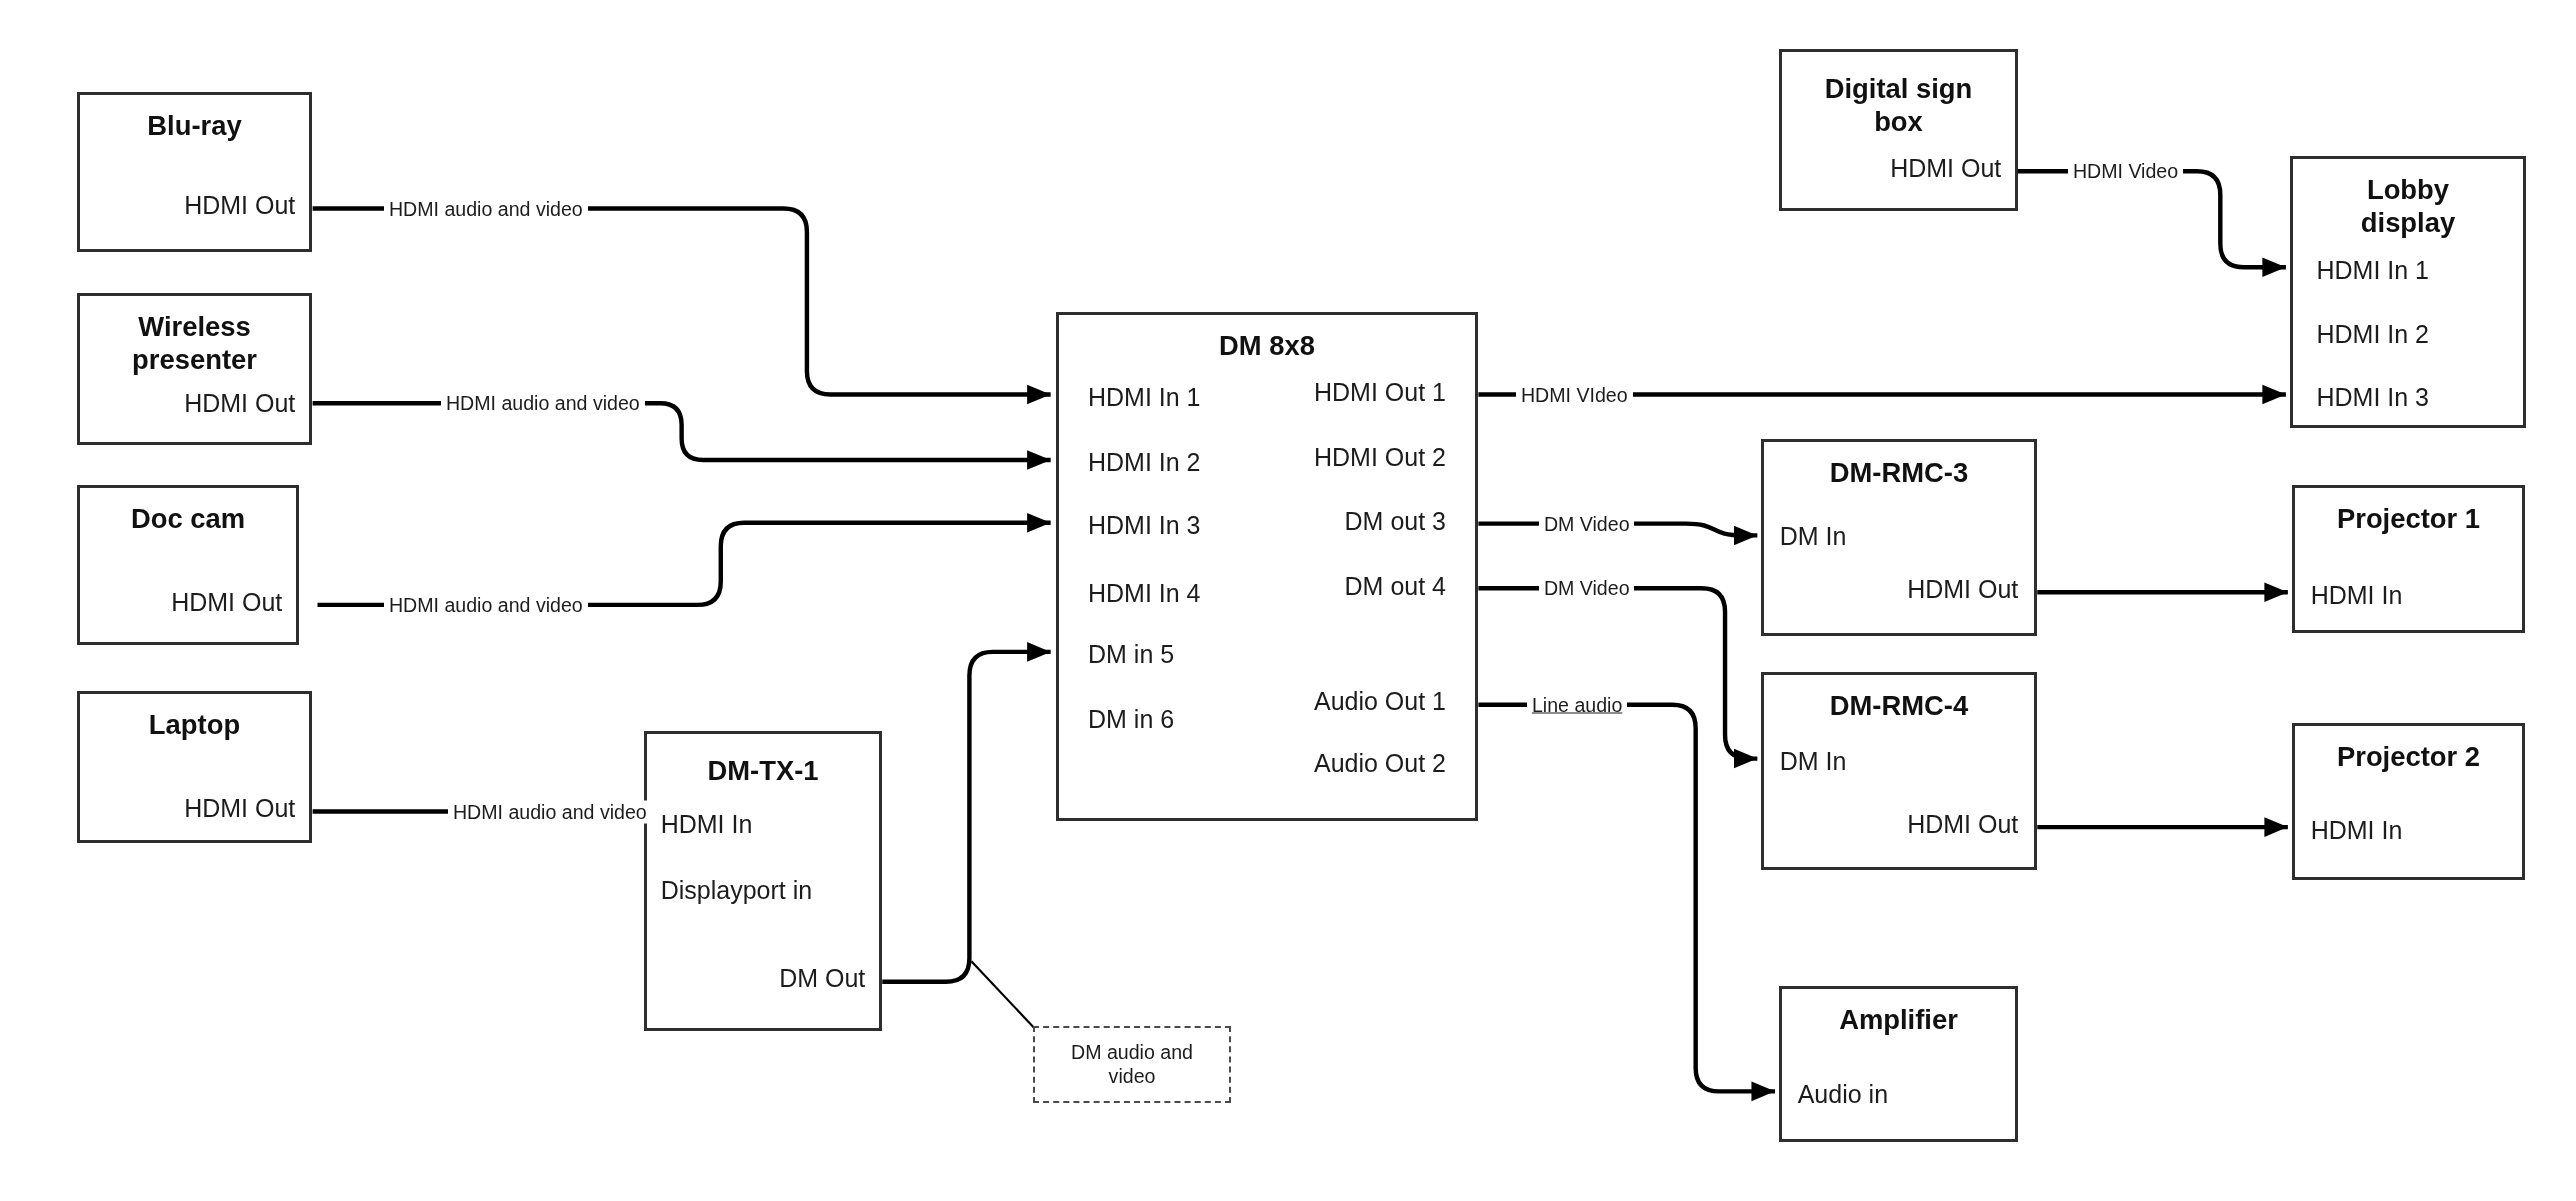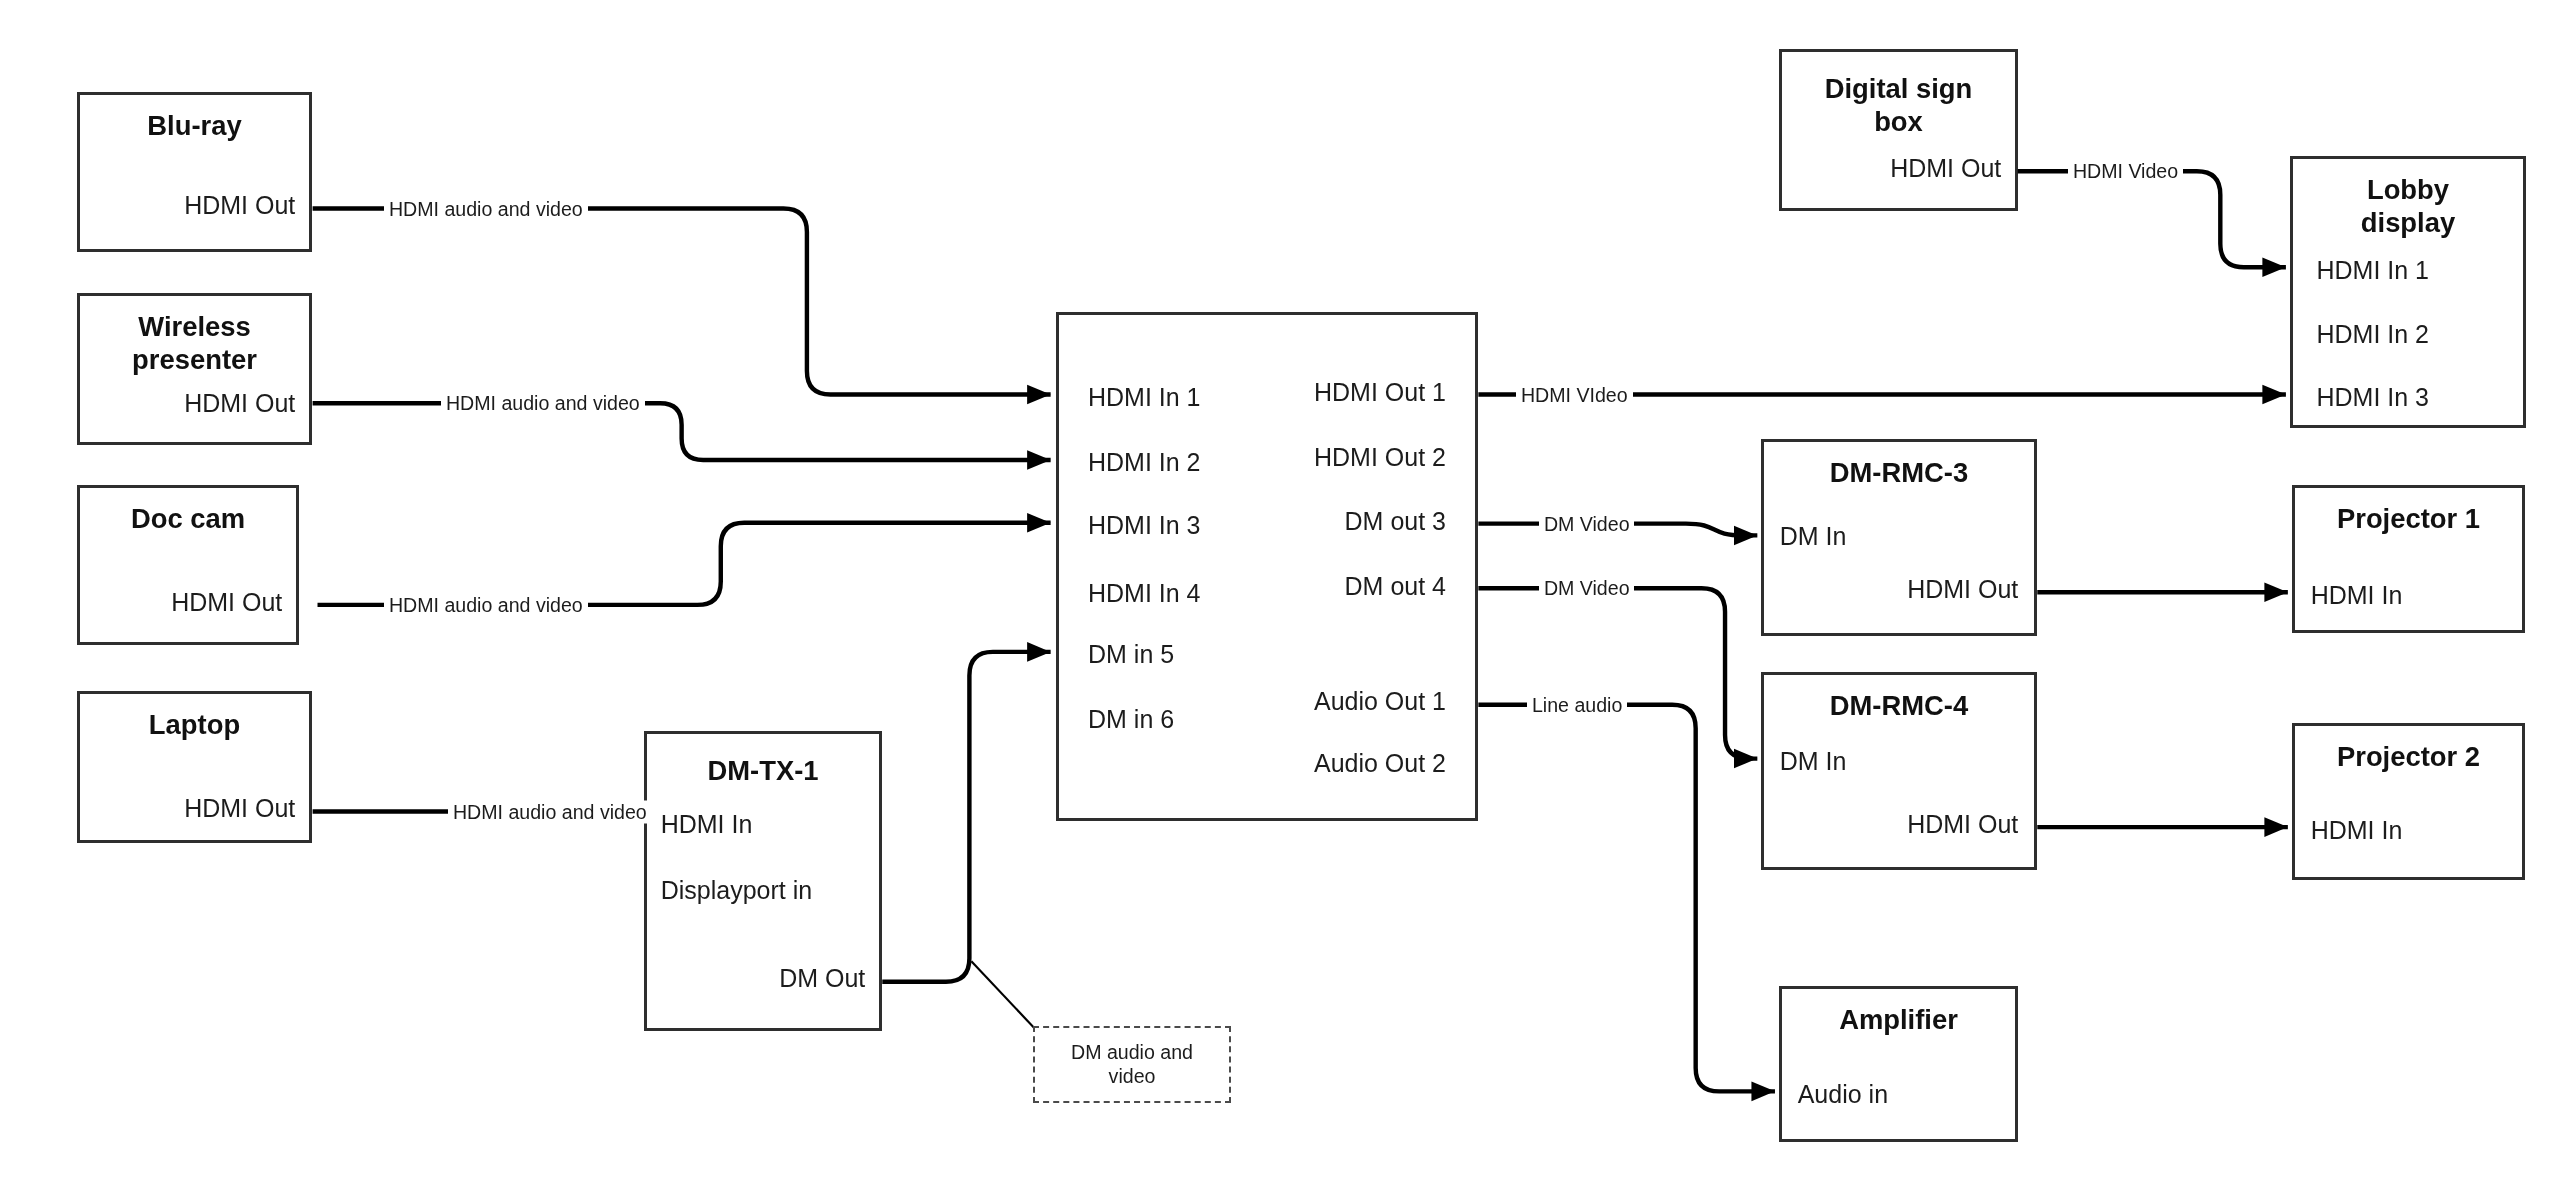--- a/index.html
+++ b/index.html
@@ -110,21 +110,21 @@
     z-index:4;
   }
   #lab-bluray  {left:384px; top:209px;}
   #lab-wireless{left:441px; top:403px;}
   #lab-doccam  {left:384px; top:605px;}
   #lab-laptop  {left:448px; top:812px;}
   #lab-sign    {left:2068px;top:171px;}
   #lab-out1    {left:1516px;top:395px;}
   #lab-out3    {left:1539px;top:524px;}
   #lab-out4    {left:1539px;top:588px;}
-  #lab-aout1   {left:1527px;top:705px;}
+  #lab-aout1   {left:1527px;top:705px;text-decoration:underline;}
 
   
   svg.wires{position:absolute;inset:0;z-index:3;pointer-events:none;}
   .wire{fill:none;stroke:var(--line);stroke-width:4.5;}
   .leader{fill:none;stroke:var(--line);stroke-width:2.2;}
   .arrowhead{fill:var(--line);}
 
   
   #note{
     position:absolute;
@@ -166,20 +166,21 @@
   </div>
 
   <div class="box" id="dmtx1">
     <span class="title">DM-TX-1</span>
     <span class="port p-hdmi-in">HDMI In</span>
     <span class="port p-dp-in">Displayport in</span>
     <span class="port p-dm-out">DM Out</span>
   </div>
 
   <div class="box" id="dm8x8">
+    <span class="title">DM 8x8</span>
     <span class="port p-in1">HDMI In 1</span>
     <span class="port p-in2">HDMI In 2</span>
     <span class="port p-in3">HDMI In 3</span>
     <span class="port p-in4">HDMI In 4</span>
     <span class="port p-in5">DM in 5</span>
     <span class="port p-in6">DM in 6</span>
     <span class="port p-out1">HDMI Out 1</span>
     <span class="port p-out2">HDMI Out 2</span>
     <span class="port p-out3">DM out 3</span>
     <span class="port p-out4">DM out 4</span>

